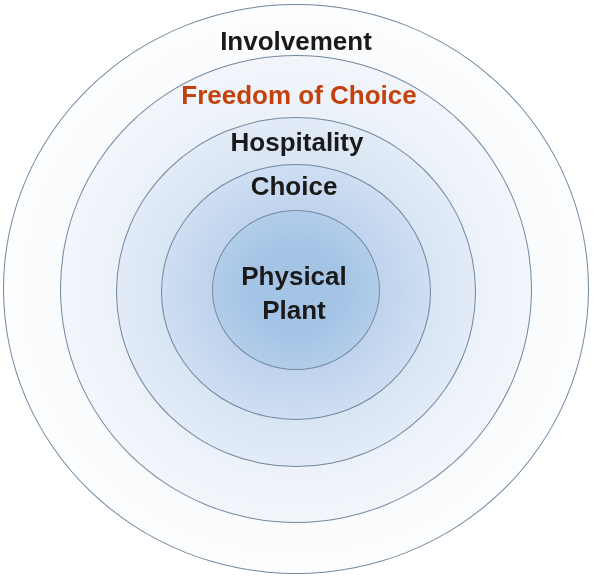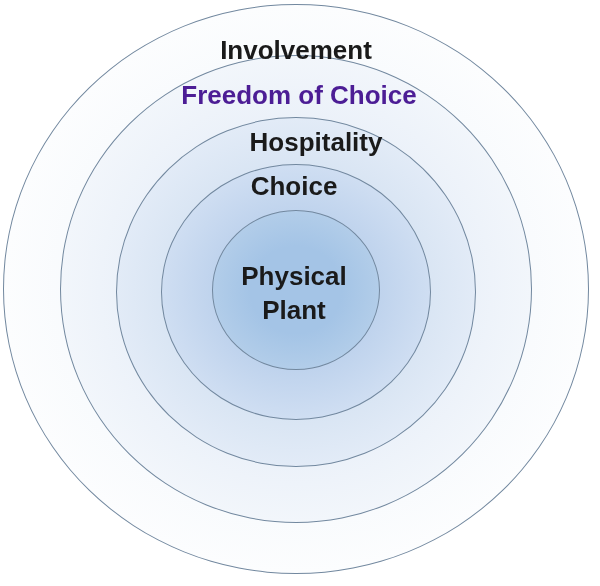--- a/index.html
+++ b/index.html
@@ -32,41 +32,41 @@
     position: absolute;
     transform: translate(-50%, -50%);
     z-index: 10;
     font-size: 26px;
     font-weight: bold;
     color: #1a1a1a;
     white-space: nowrap;
     text-align: center;
     line-height: 1.15;
   }
-  .label-0 { left: 296px; top: 51px; }
+  .label-0 { left: 296px; top: 42px; }
   .label-1 { left: 299px; top: 96px; }
-  .label-2 { left: 297px; top: 143px; margin-left: 19px; }
+  .label-2 { left: 297px; top: 143px; }
   .label-3 { left: 294px; top: 187px; }
   .label-4 {
     left: 294px; top: 293px;
     white-space: normal;
     width: 175px;
     line-height: 34px;
   }
 </style>
 </head>
 <body>
 
 <div class="canvas">
 
   <div class="ring ring-0" style="background: radial-gradient(closest-side, rgb(244, 248, 252) 55%, rgb(252, 253, 254) 100%); border-color: rgb(114, 136, 159);"></div>
   <div class="ring ring-1" style="background: radial-gradient(closest-side, rgb(231, 238, 248) 55%, rgb(242, 246, 251) 100%); border-color: rgb(114, 136, 159);"></div>
   <div class="ring ring-2" style="background: radial-gradient(closest-side, rgb(211, 225, 241) 55%, rgb(226, 235, 247) 100%); border-color: rgb(114, 136, 159);"></div>
   <div class="ring ring-3" style="background: radial-gradient(closest-side, rgb(188, 209, 236) 55%, rgb(207, 222, 242) 100%); border-color: rgb(114, 136, 159);"></div>
   <div class="ring ring-4" style="background: radial-gradient(closest-side, rgb(164, 196, 230) 55%, rgb(178, 205, 233) 100%); border-color: rgb(114, 136, 159);"></div>
 
   <div class="ring-label label-0" style="color: rgb(26, 26, 26);">Involvement</div>
-  <div class="ring-label label-1" style="color: #4c1d95;">Freedom of Choice</div>
+  <div class="ring-label label-1" style="color: #c2410c;">Freedom of Choice</div>
   <div class="ring-label label-2" style="color: rgb(26, 26, 26);">Hospitality</div>
   <div class="ring-label label-3" style="color: rgb(26, 26, 26);">Choice</div>
   <div class="ring-label label-4" style="color: rgb(26, 26, 26);">Physical Plant</div>
 
 </div>
 
 </body></html>

